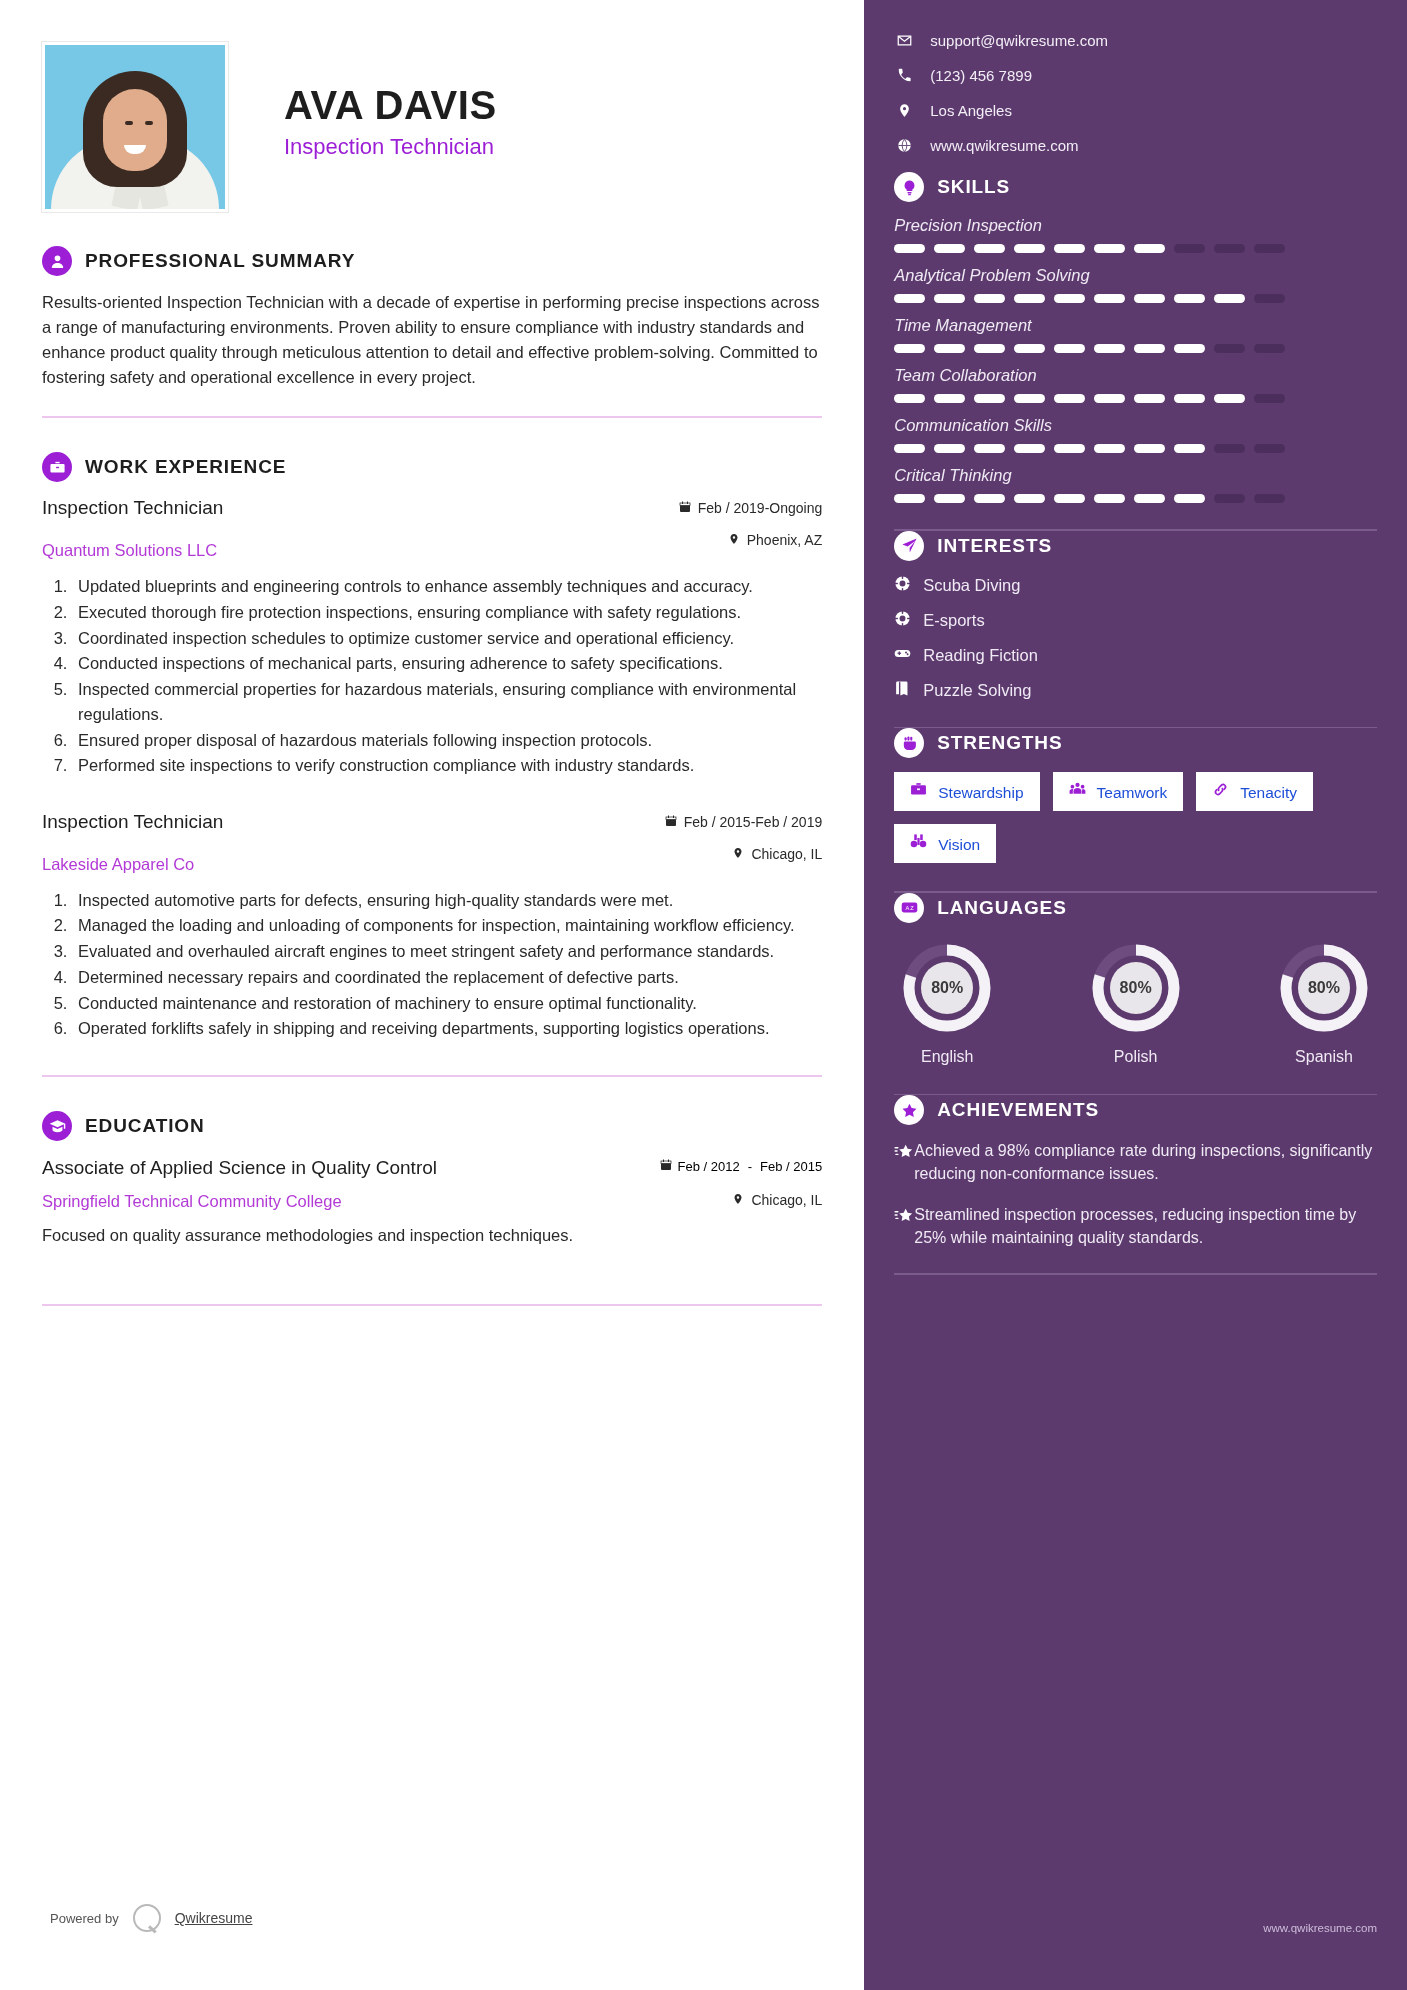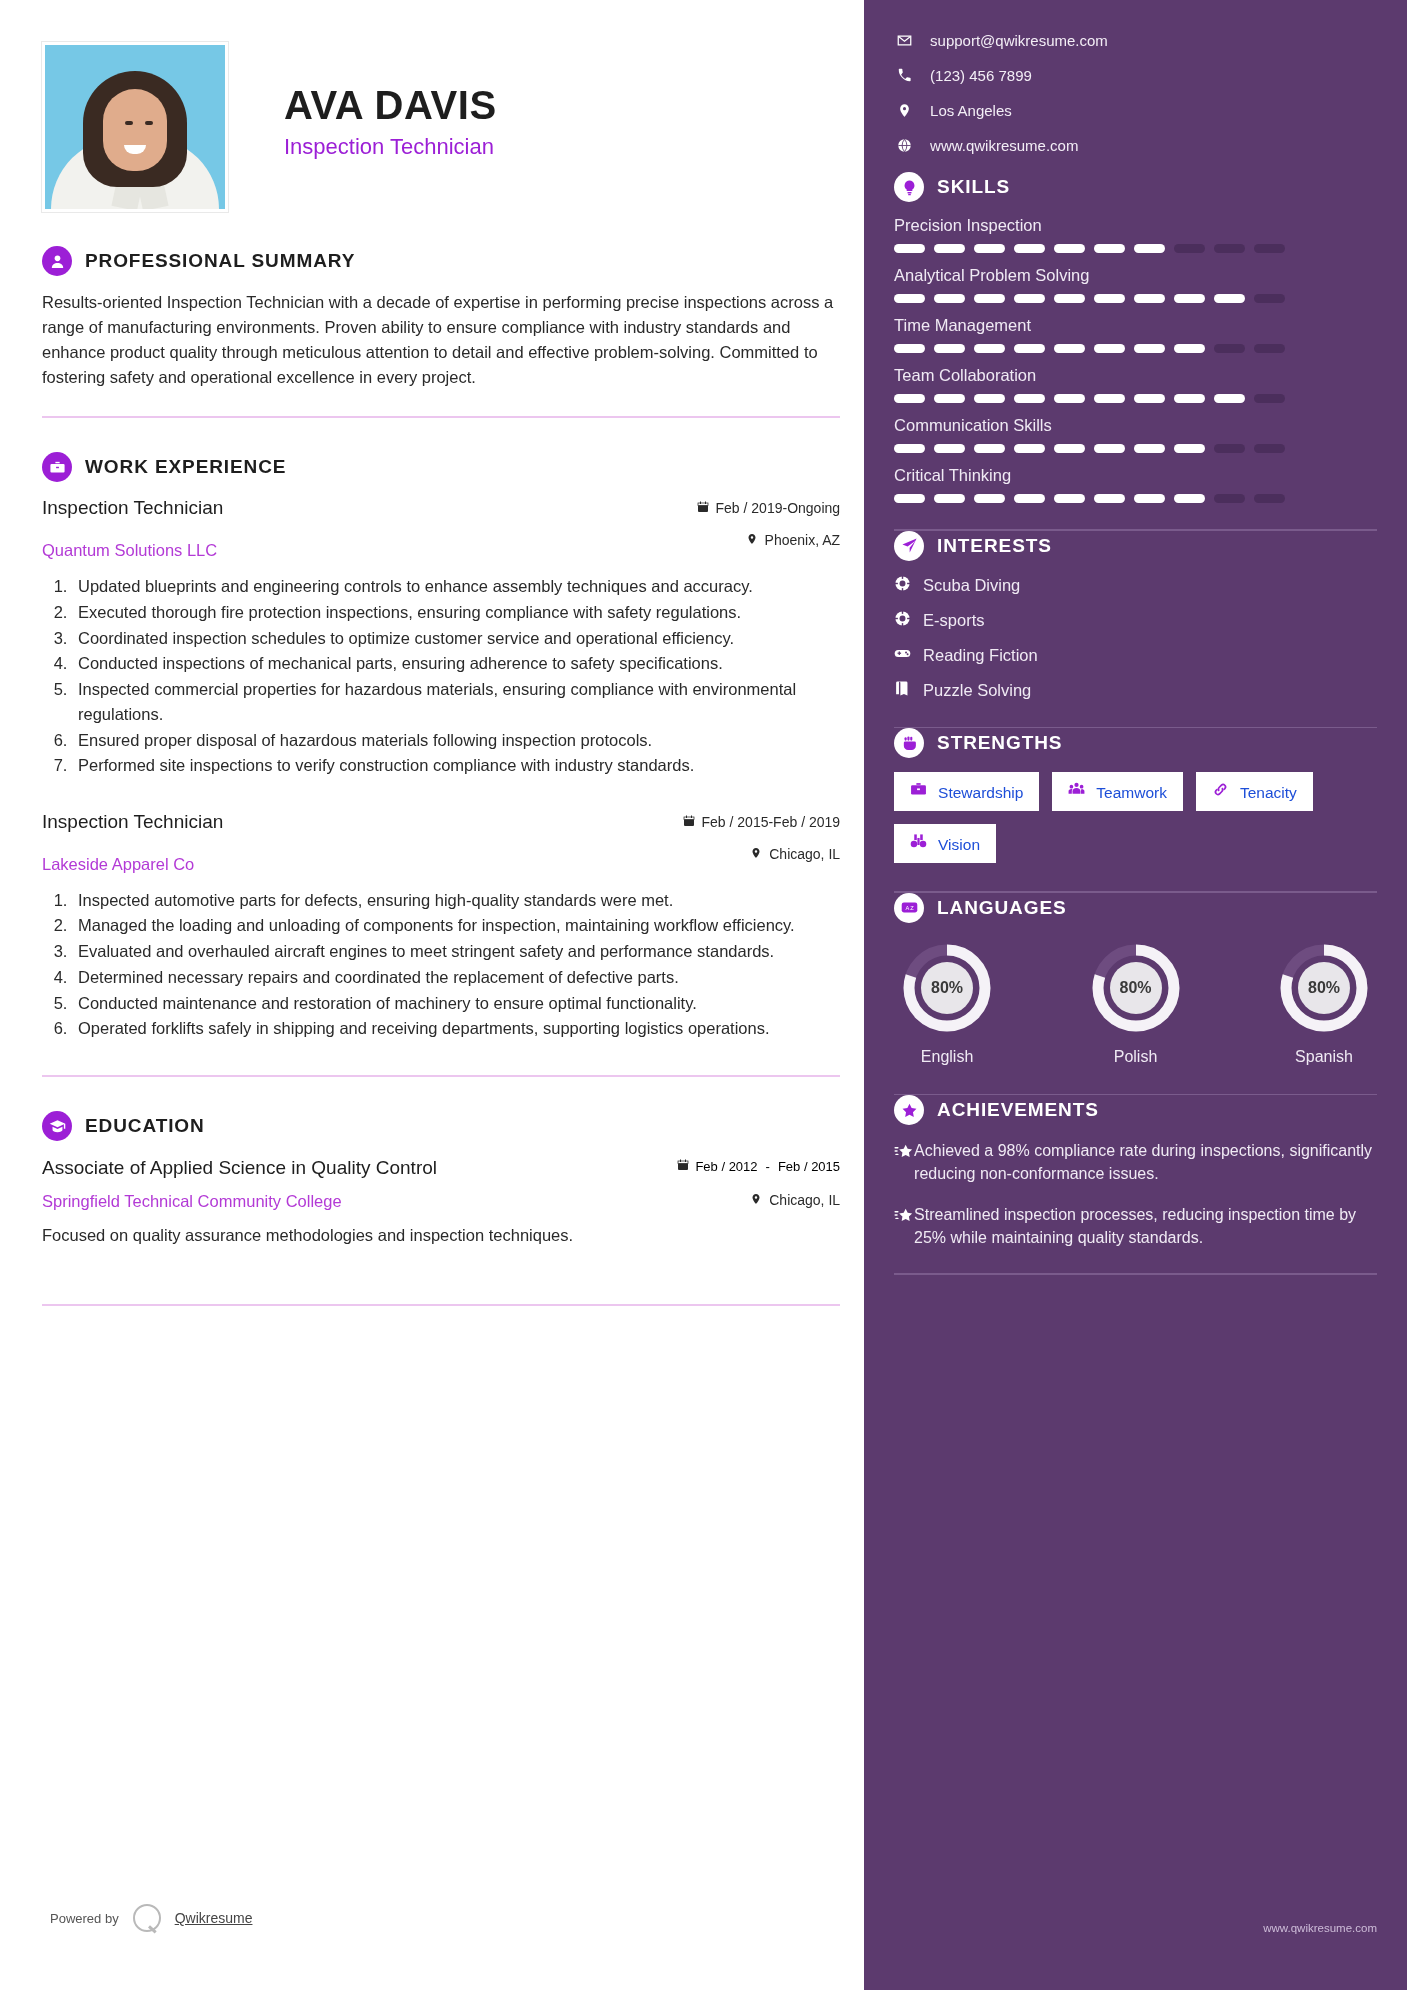--- a/index.html
+++ b/index.html
@@ -13,21 +13,21 @@
     position: relative;
     width: 1407px;
     height: 1990px;
     display: flex;
     background: #ffffff;
   }
 
   
   .left {
     width: 884px;
-    padding: 40px 24px 0 42px;
+    padding: 40px 42px 0 42px;
     background: #ffffff;
     position: relative;
   }
   .header {
     display: flex;
     align-items: flex-start;
     gap: 56px;
     padding-top: 2px;
   }
   .photo {
@@ -177,21 +177,21 @@
 
   .rsec { }
   .rsec-head { display:flex; align-items:center; gap:13px; margin-bottom: 14px; }
   .rsec-head h2 { font-size:19px; font-weight:700; letter-spacing:0.9px; color:#fff; }
   .rbadge {
     width:30px;height:30px;border-radius:50%;background:#ffffff;
     display:flex;align-items:center;justify-content:center;flex:0 0 auto;
   }
   .rbadge svg { width:17px;height:17px;fill:#9c1fd6; }
 
-  .skill { margin-bottom: 13px; }
+  .skill { margin-bottom: 13px; font-style: italic; }
   .skill-name { font-size:16.5px; color:#f0eaf4; margin-bottom: 9px; }
   .skill-bar { display:flex; gap:9px; }
   .seg { width:31px; height:9px; border-radius:5px; background:#4b2e5c; }
   .seg.on { background:#ffffff; }
 
   .rdivider { height:1.5px; background:#7a5b8c; margin: 26px 0 0 0; }
 
   .interests { display:grid; grid-template-columns: 1fr; gap: 14px 8px; }
   .irow { display:flex; align-items:center; gap:12px; font-size:16.5px; color:#f0eaf4; }
   .irow svg { width:17px; height:17px; fill:#ffffff; flex:0 0 auto; }

